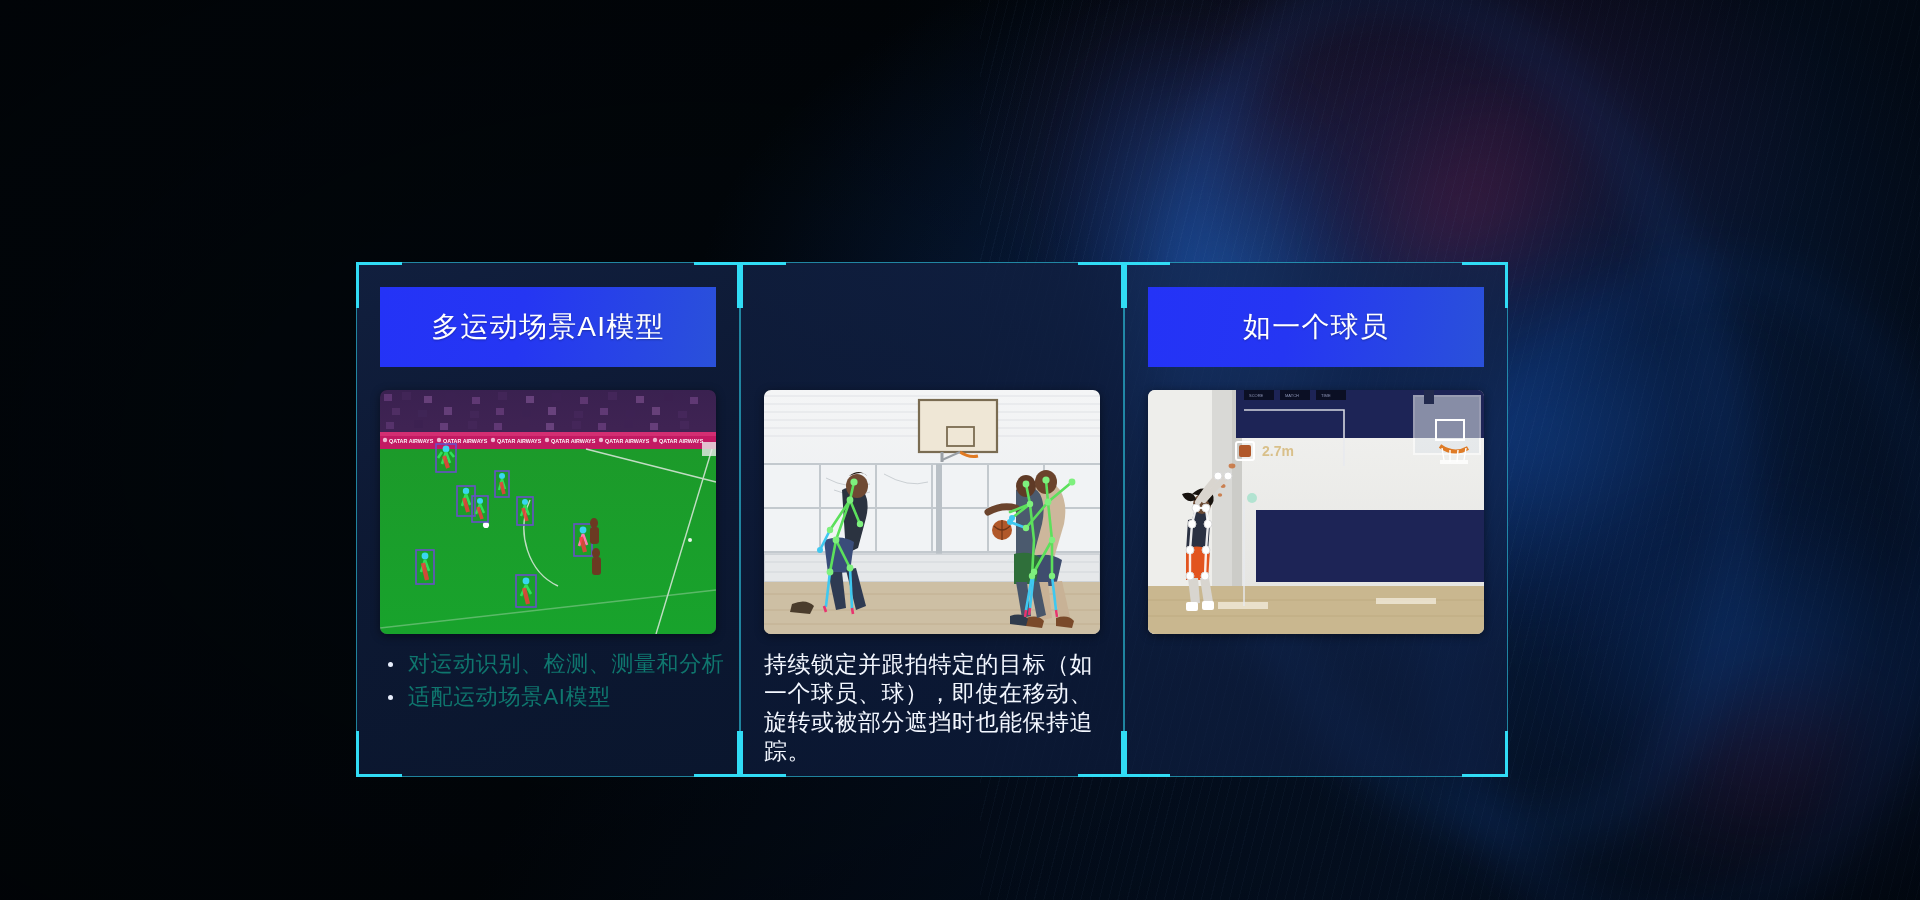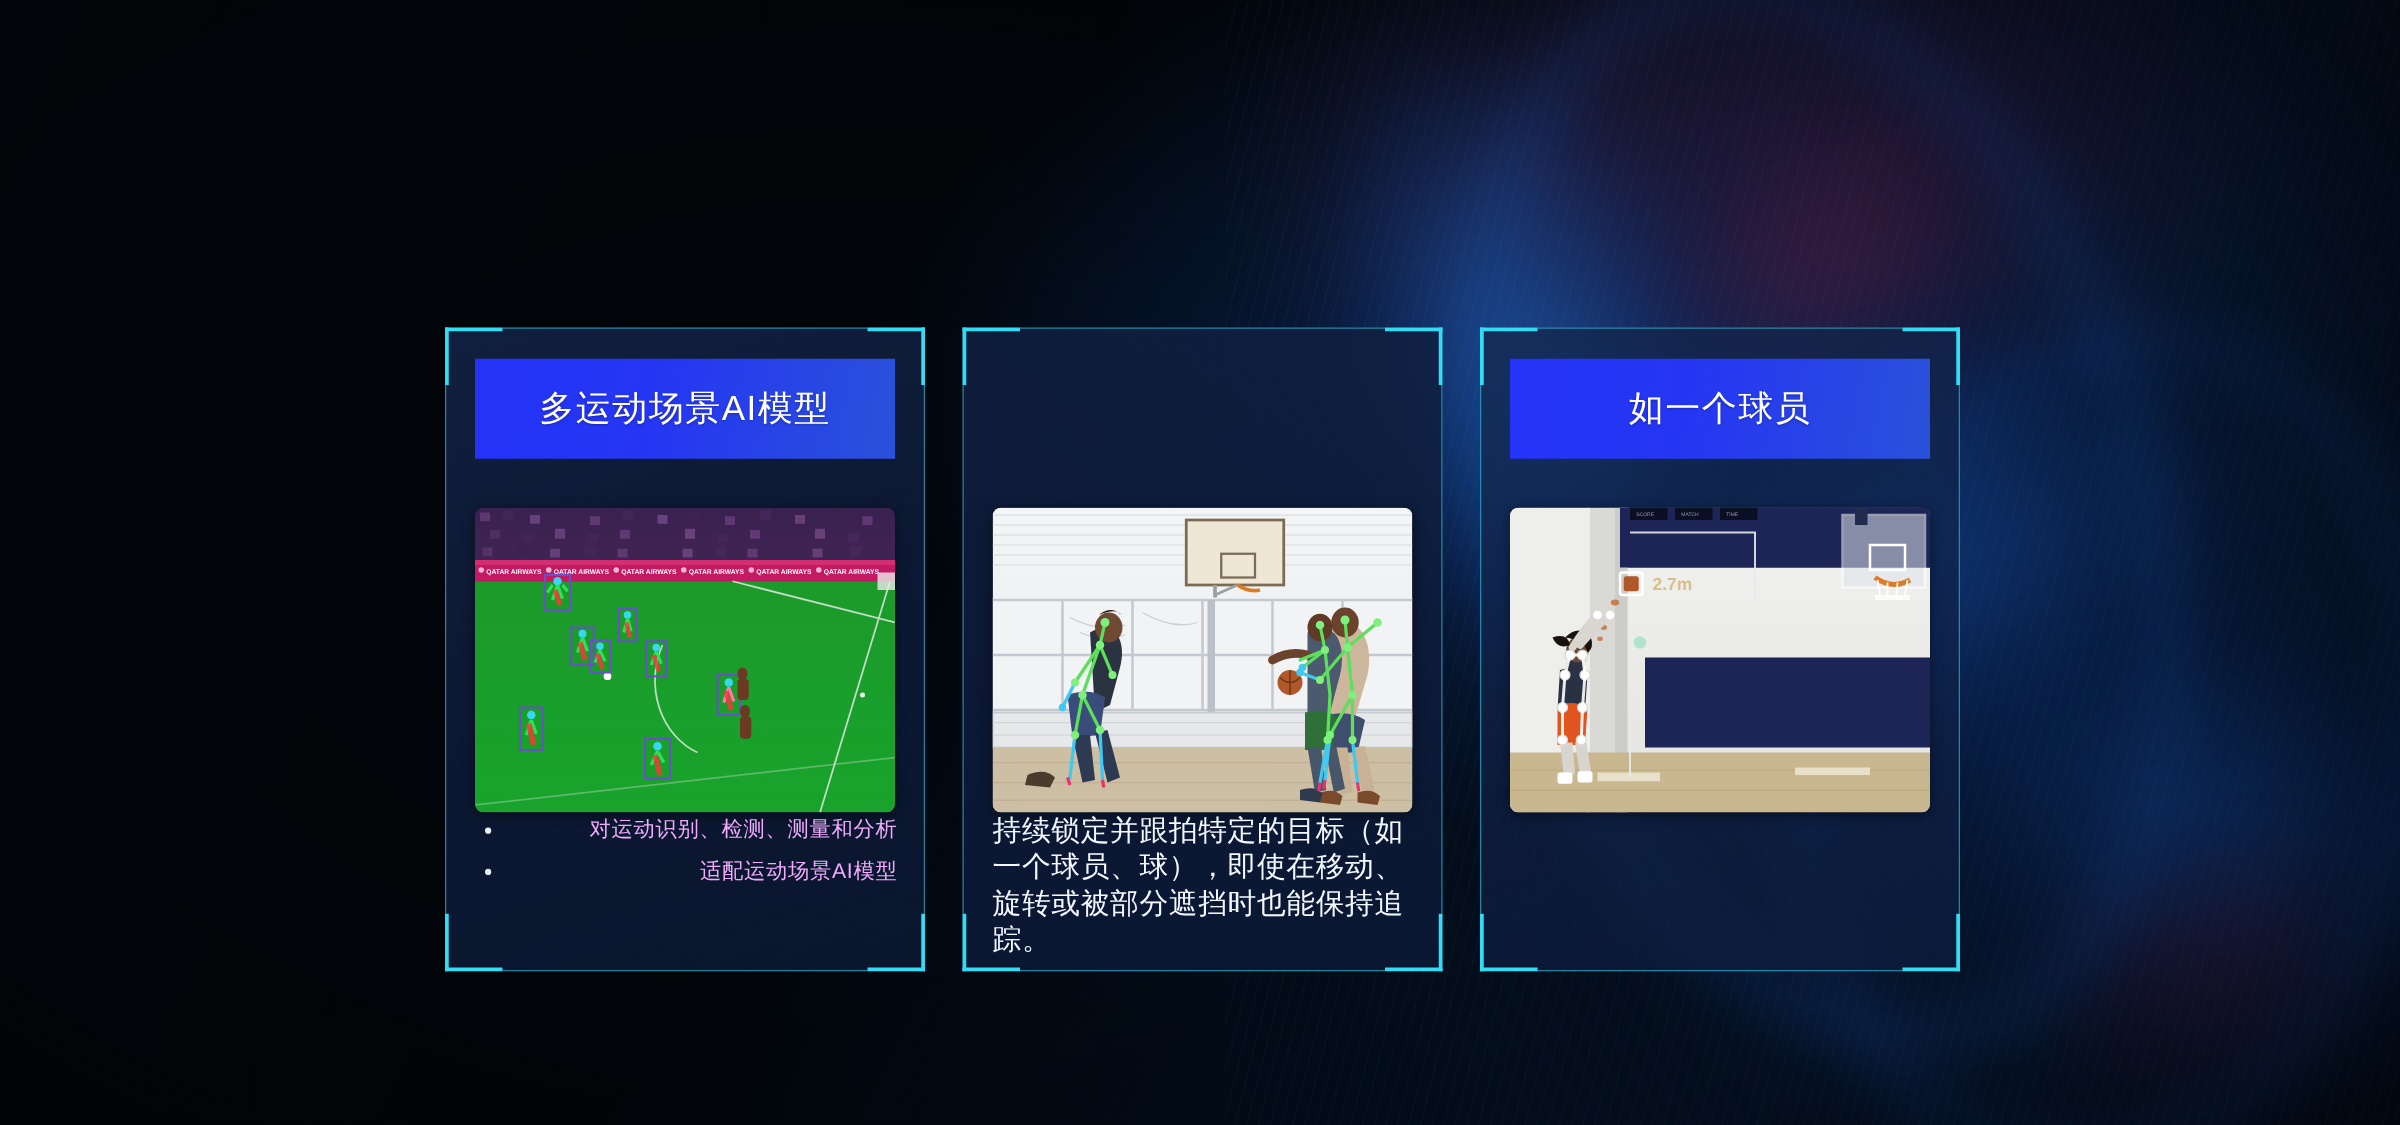--- a/index.html
+++ b/index.html
@@ -46,21 +46,21 @@
     background:repeating-linear-gradient(104deg,
       rgba(150,195,255,.075) 0px, rgba(150,195,255,.075) 1px,
       rgba(0,0,0,0) 1px, rgba(0,0,0,0) 9px);
     filter:blur(.6px); opacity:.55; pointer-events:none; }
   .vig{ position:absolute; inset:0; pointer-events:none;
     background:radial-gradient(1500px 900px at 700px 450px, transparent 25%, rgba(0,0,0,.55) 100%); }
 
   
   .cards{
     position:absolute; left:356px; top:262px; width:1213px; height:515px;
-    display:flex; gap:30px;
+    display:flex; 
   }
   .card{ position:relative; width:384px; height:515px; }
 
   .frame{
     position:absolute; inset:0;
     background:linear-gradient(160deg, rgba(18,33,66,.93) 0%, rgba(14,27,56,.90) 45%, rgba(11,24,50,.88) 100%);
   }
   .card.c2 .frame{ background:linear-gradient(160deg, rgba(17,32,66,.86) 0%, rgba(14,28,60,.82) 50%, rgba(12,26,56,.80) 100%); }
   .card.c3 .frame{ background:linear-gradient(160deg, rgba(19,38,76,.74) 0%, rgba(16,34,72,.66) 50%, rgba(14,30,66,.62) 100%); }
 
@@ -77,31 +77,31 @@
 
   .title{
     position:absolute; left:24px; top:25px; width:336px; height:80px;
     background:linear-gradient(100deg,#2433f7 0%,#2536f3 42%,#2a51da 100%);
     display:flex; align-items:center; justify-content:center;
   }
   .title span{ color:#fff; font-size:28px; font-weight:400; letter-spacing:1.2px;
                text-shadow:0 1px 2px rgba(0,0,0,.28); white-space:nowrap; }
 
   .thumb{
-    position:absolute; left:24px; top:144px; width:336px; height:244px;
+    position:absolute; left:24px; top:128px; width:336px; height:244px;
     border-radius:7px; overflow:hidden; background:#0a1020;
     box-shadow:0 2px 10px rgba(0,0,0,.45);
   }
   .thumb svg{ display:block; width:100%; height:100%; }
 
   .body{ position:absolute; left:24px; right:22px; top:388px; }
   .bullets{ list-style:none; }
   .bullets li{
-    position:relative; padding-left:28px; color:#f0abfc; font-size:17px;
-    line-height:28px; margin-bottom:0; letter-spacing:.6px; white-space:nowrap;text-align:right;
+    position:relative; padding-left:28px; color:#0f766e; font-size:22px;
+    line-height:28px; margin-bottom:0; letter-spacing:.6px; white-space:nowrap;
   }
   .bullets li + li{ margin-top:5px; }
   .bullets li::before{
     content:""; position:absolute; left:8px; top:12px; width:5px; height:5px;
     border-radius:50%; background:#e8eefc;
   }
   .para{ color:#f3f7ff; font-size:23px; line-height:29px; letter-spacing:.5px; }
 </style>
 </head>
 <body>

